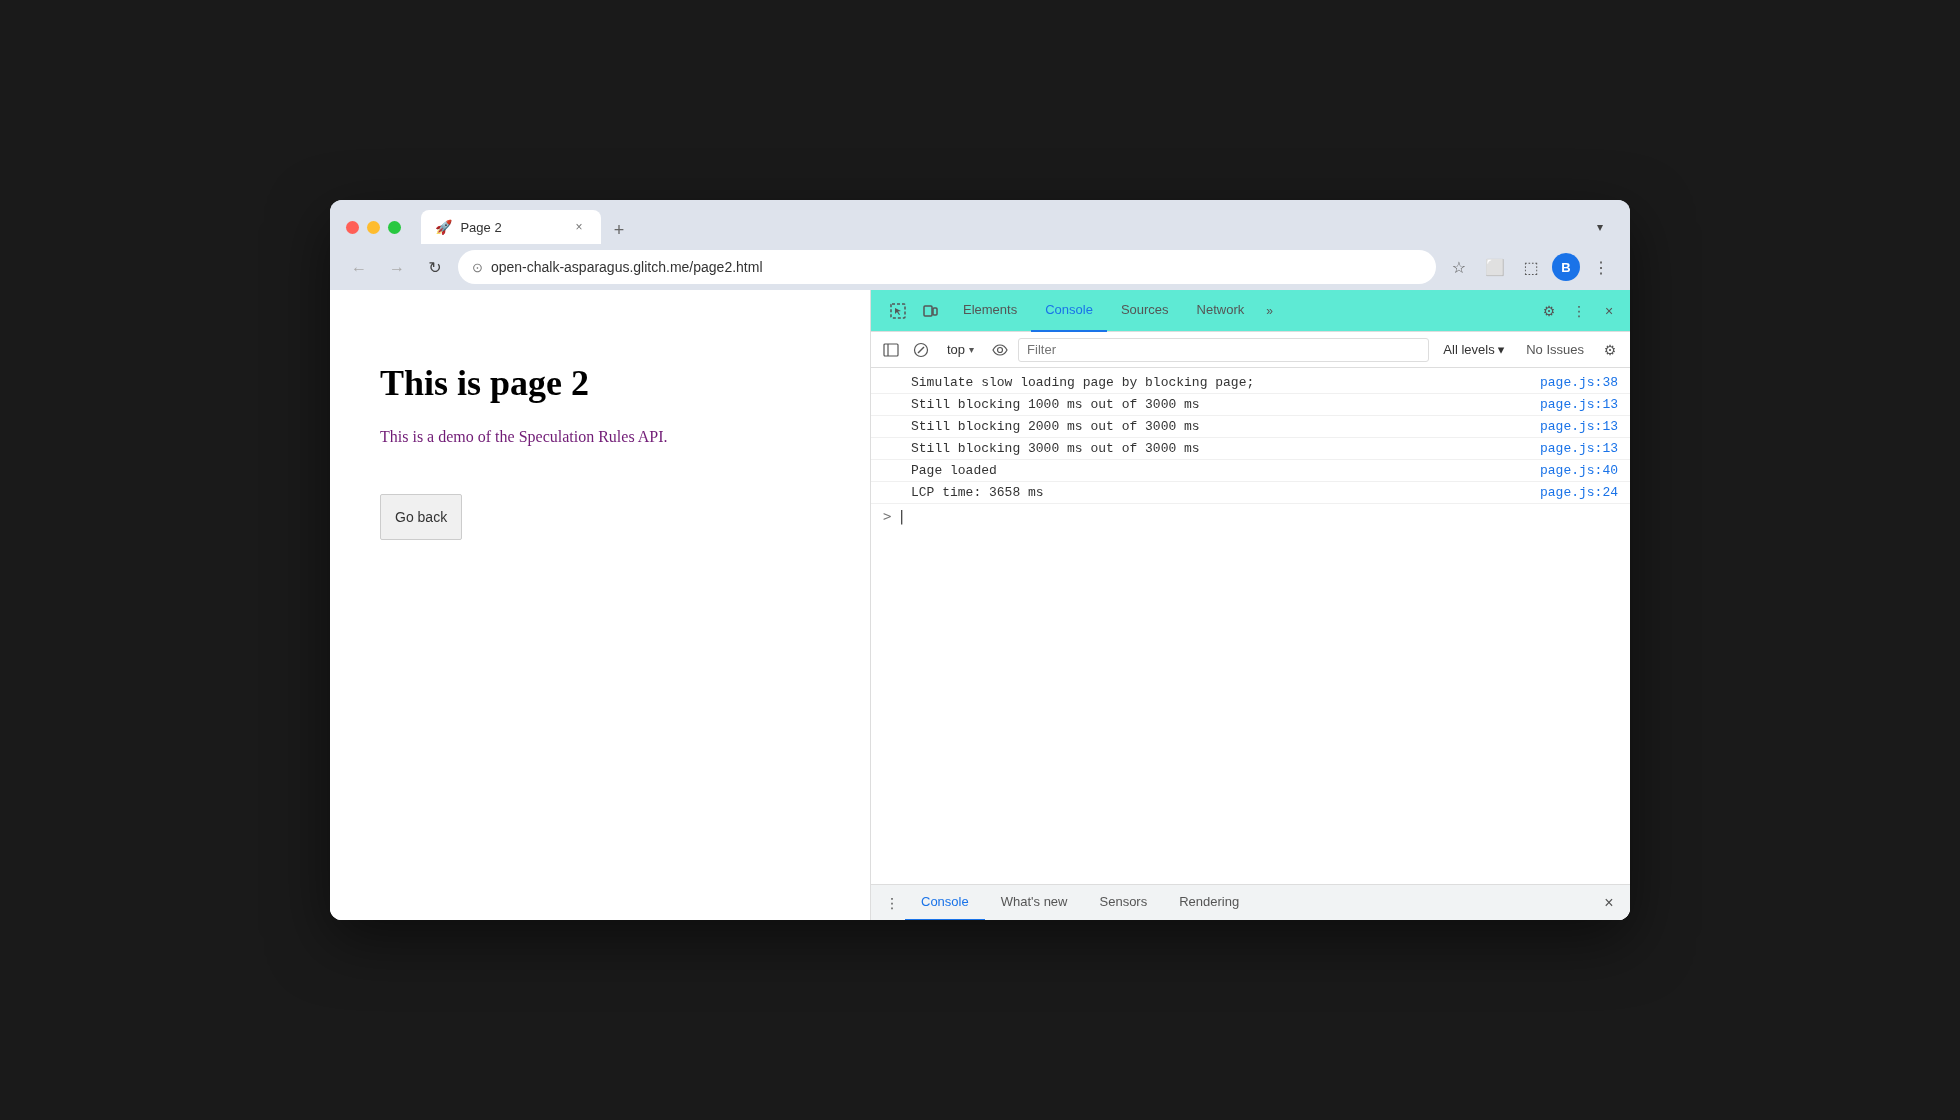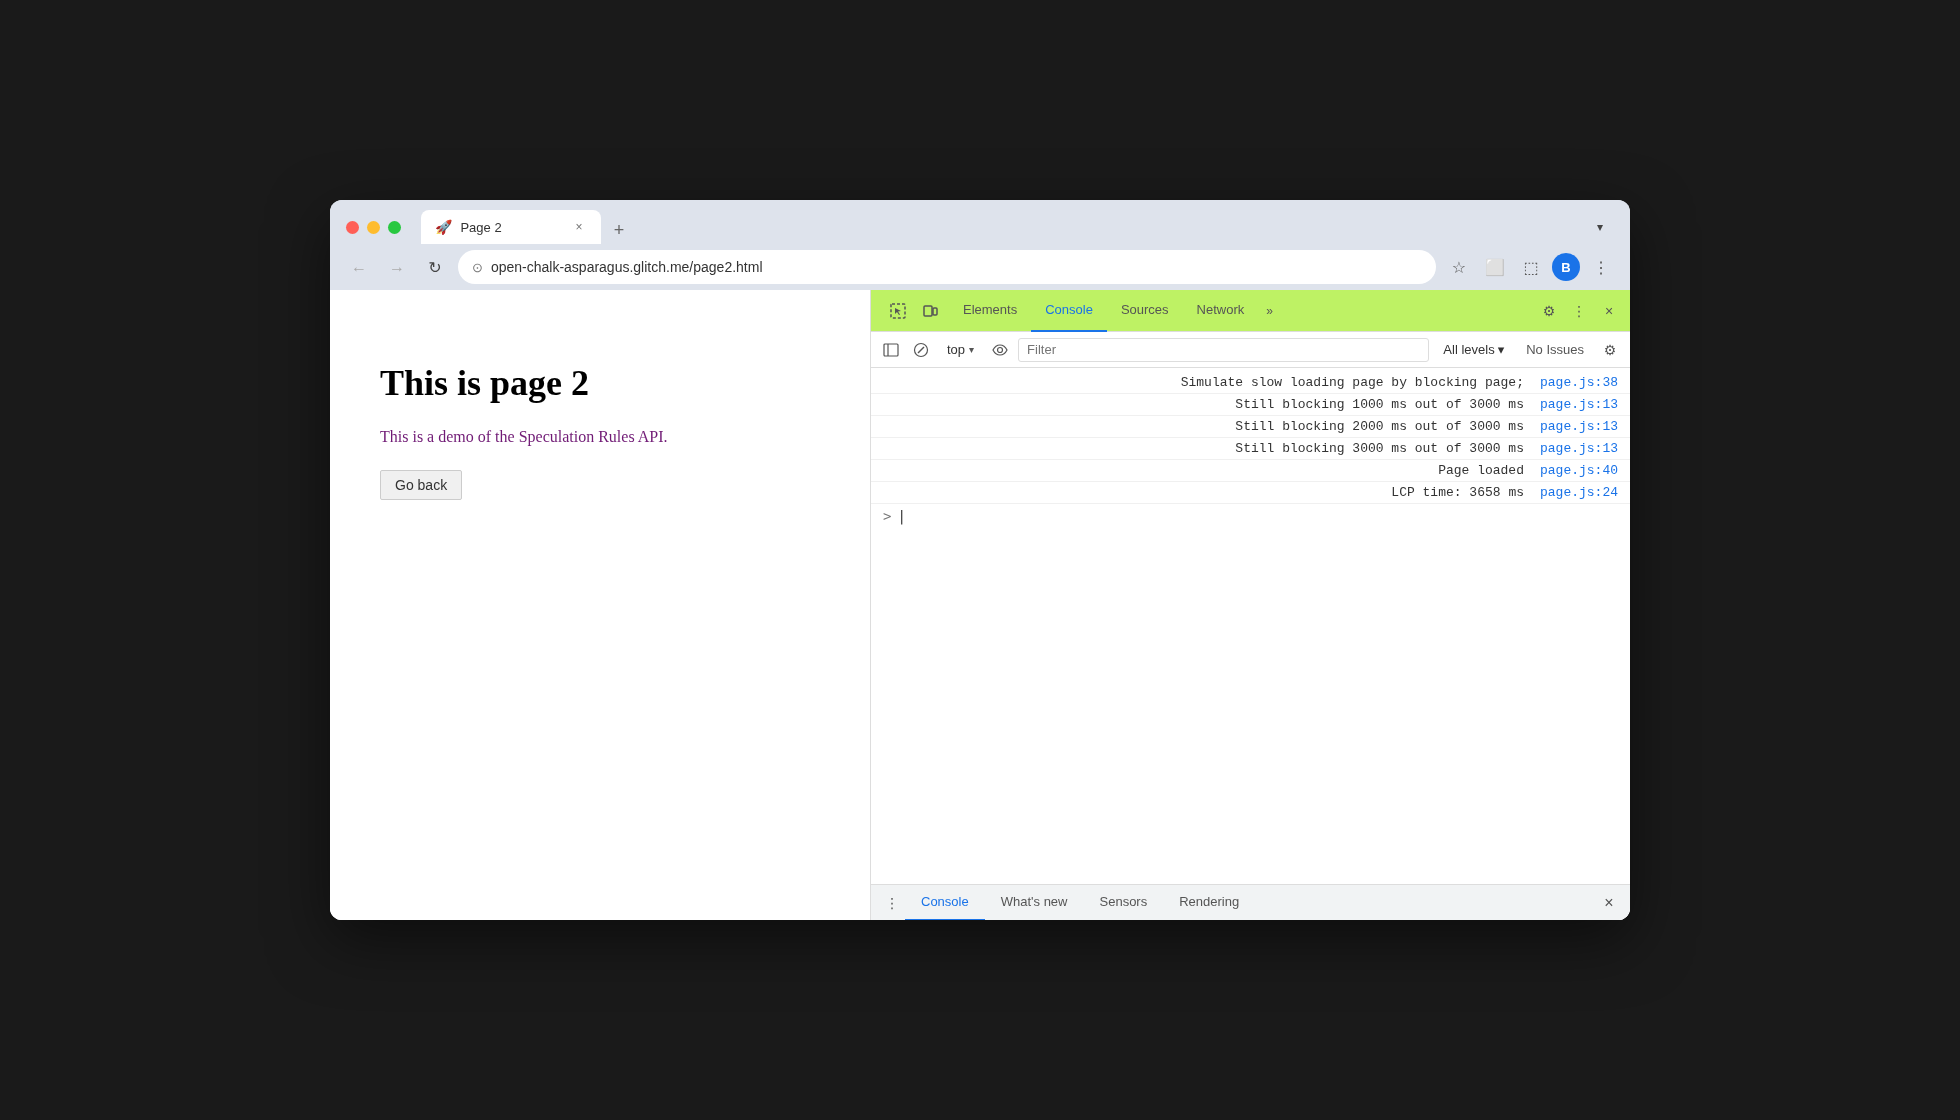--- a/index.html
+++ b/index.html
@@ -209,41 +209,42 @@
     .page-description {
       font-size: 16px;
       font-family: Georgia, serif;
       color: #701a75;
       margin-bottom: 24px;
     }
 
     .go-back-btn {
       border: 1px solid #ccc;
       background: #f0f0f0;
-      padding: 6px 14px;
+      padding: 14px 14px;
       font-size: 14px;
       cursor: pointer;
       border-radius: 2px;
       color: #333;
+      margin-top: 24px;
     }
 
     
     .devtools-panel {
       width: 760px;
       background: #fff;
       border-left: 1px solid #ddd;
       display: flex;
       flex-direction: column;
       flex-shrink: 0;
     }
 
     .devtools-tabs {
       display: flex;
       align-items: center;
-      background: #bef264;
+      background: #5eead4;
       border-bottom: 1px solid #ddd;
       padding: 0 8px;
       height: 42px;
       flex-shrink: 0;
     }
 
     .devtools-tab-icons {
       display: flex;
       align-items: center;
       gap: 6px;
@@ -413,21 +414,20 @@
       color: #555;
       cursor: pointer;
     }
 
     
     .console-output {
       flex: 1;
       overflow-y: auto;
       background: #fff;
       padding: 4px 0;
-      text-align: right;
     }
 
     .console-line {
       display: flex;
       align-items: flex-start;
       justify-content: space-between;
       padding: 3px 12px 3px 40px;
       border-bottom: 1px solid #f0f0f0;
       min-height: 20px;
     }

